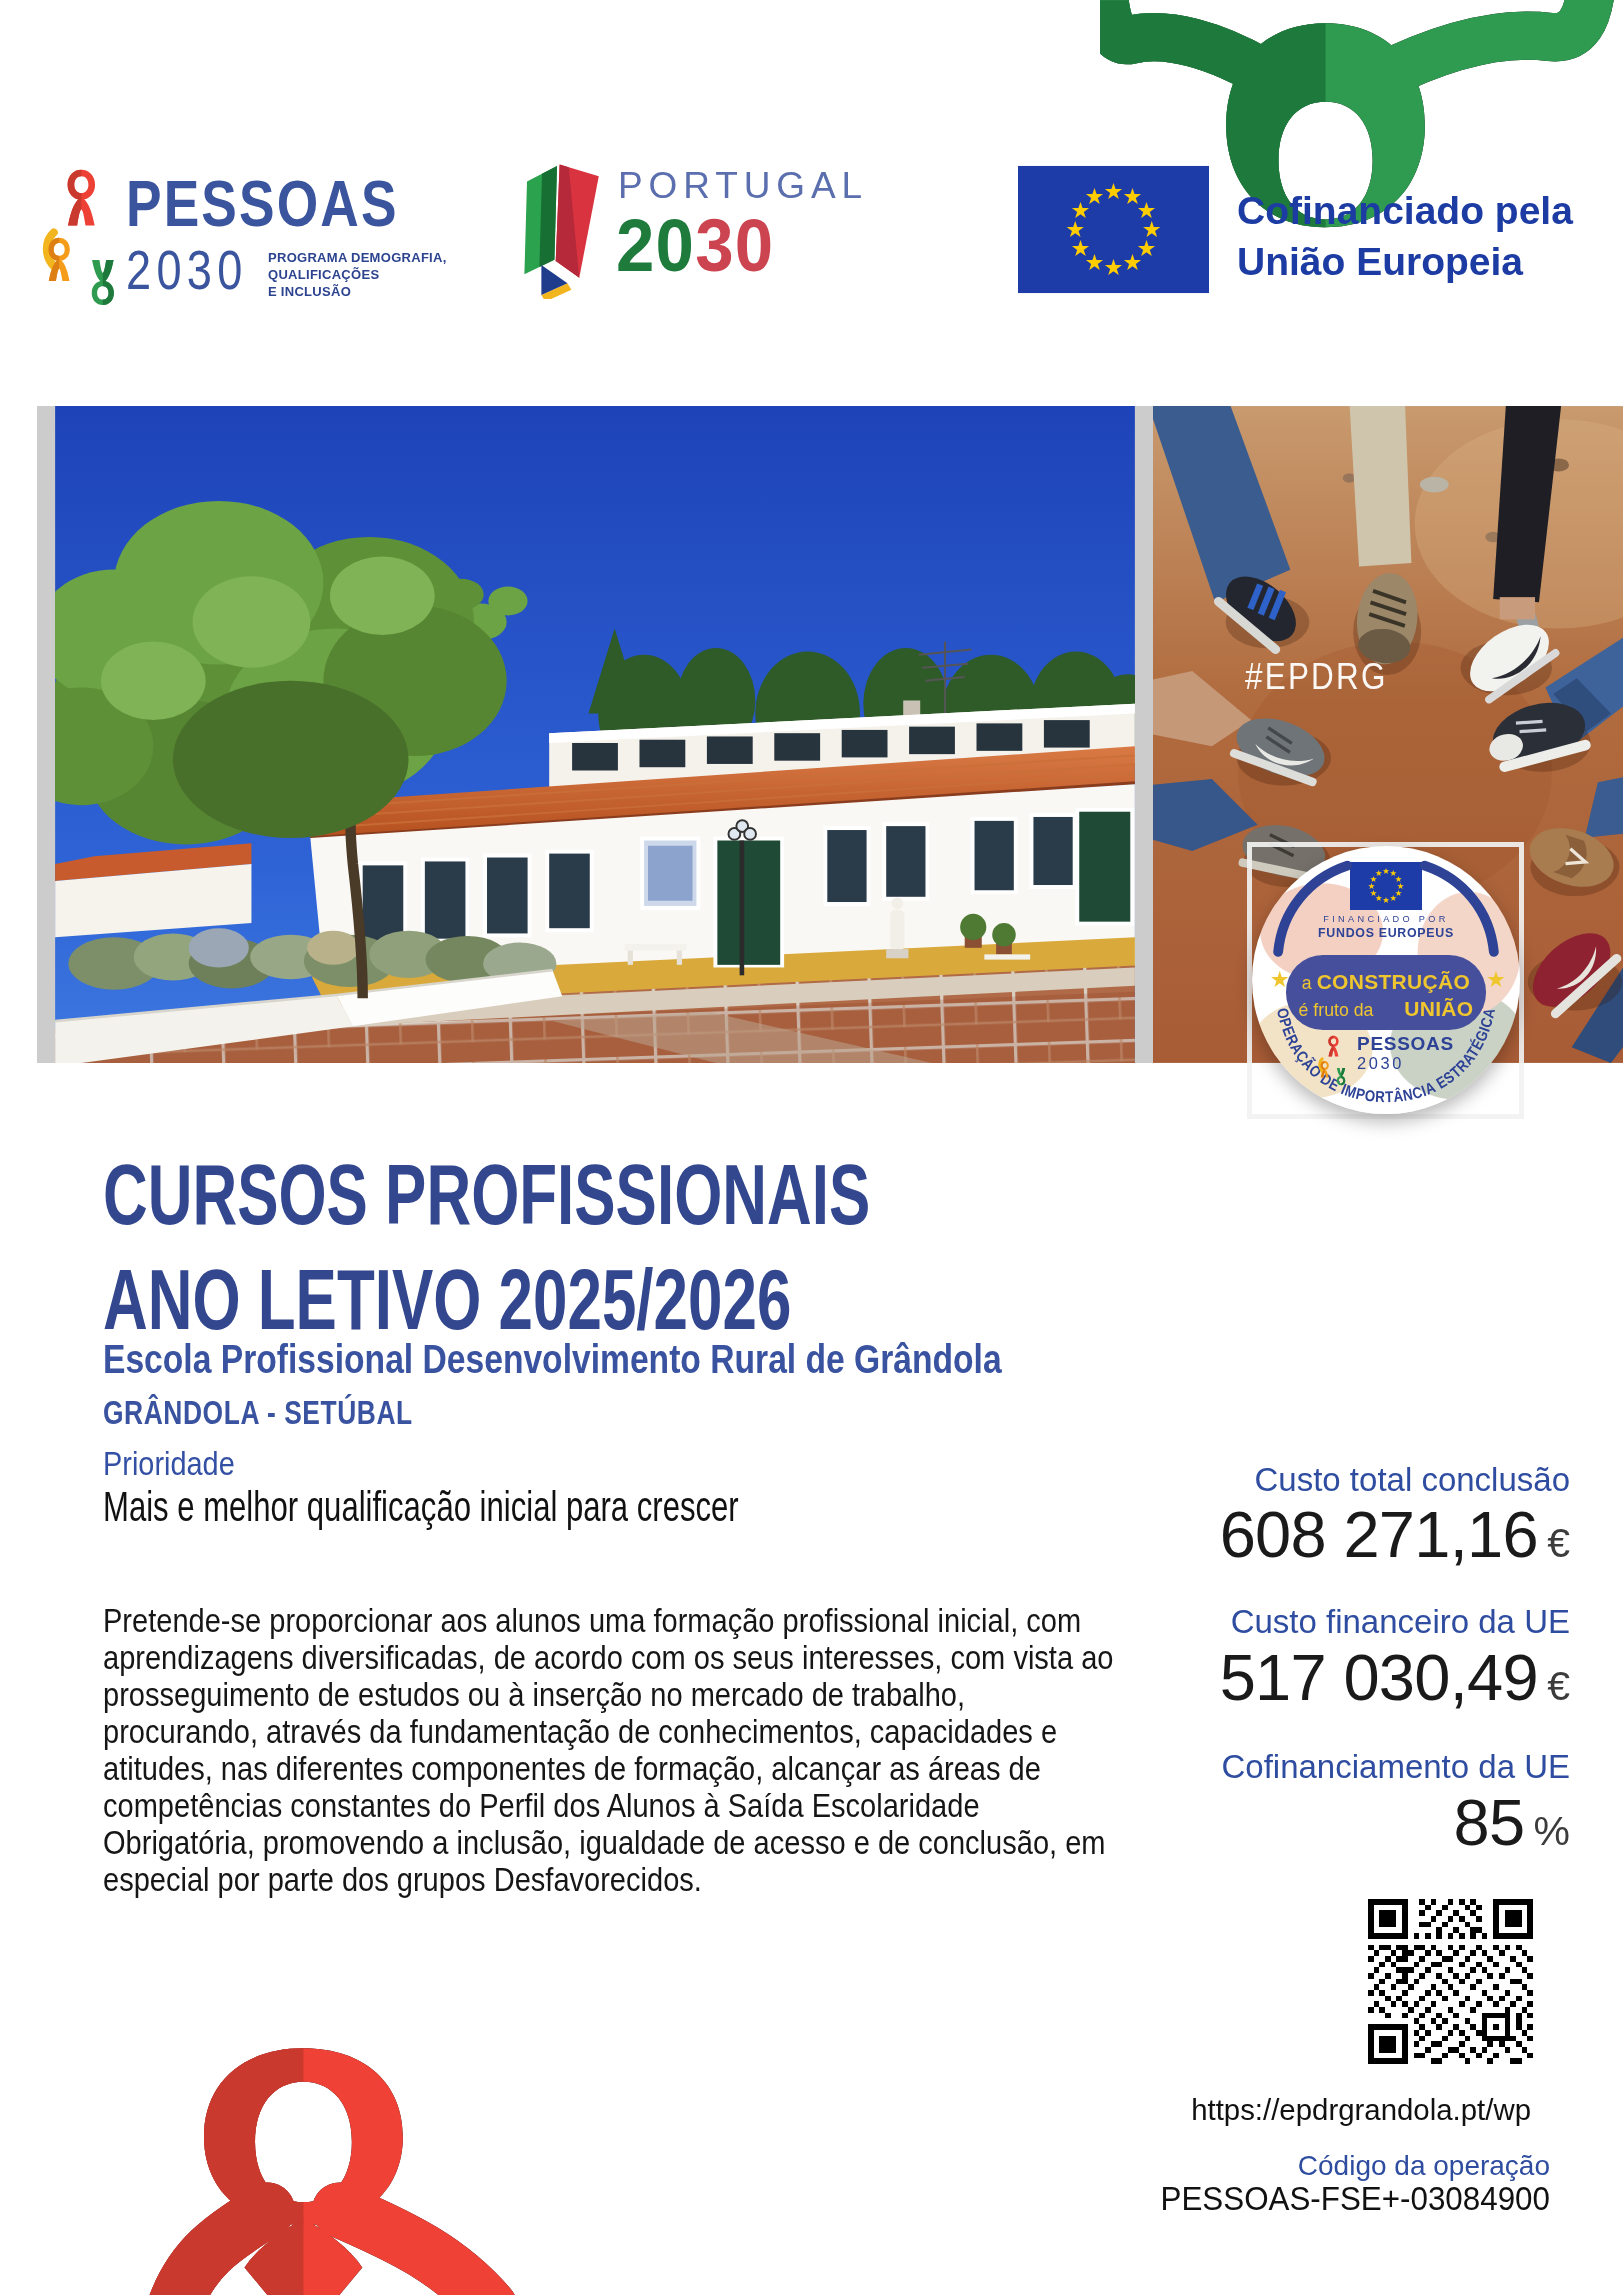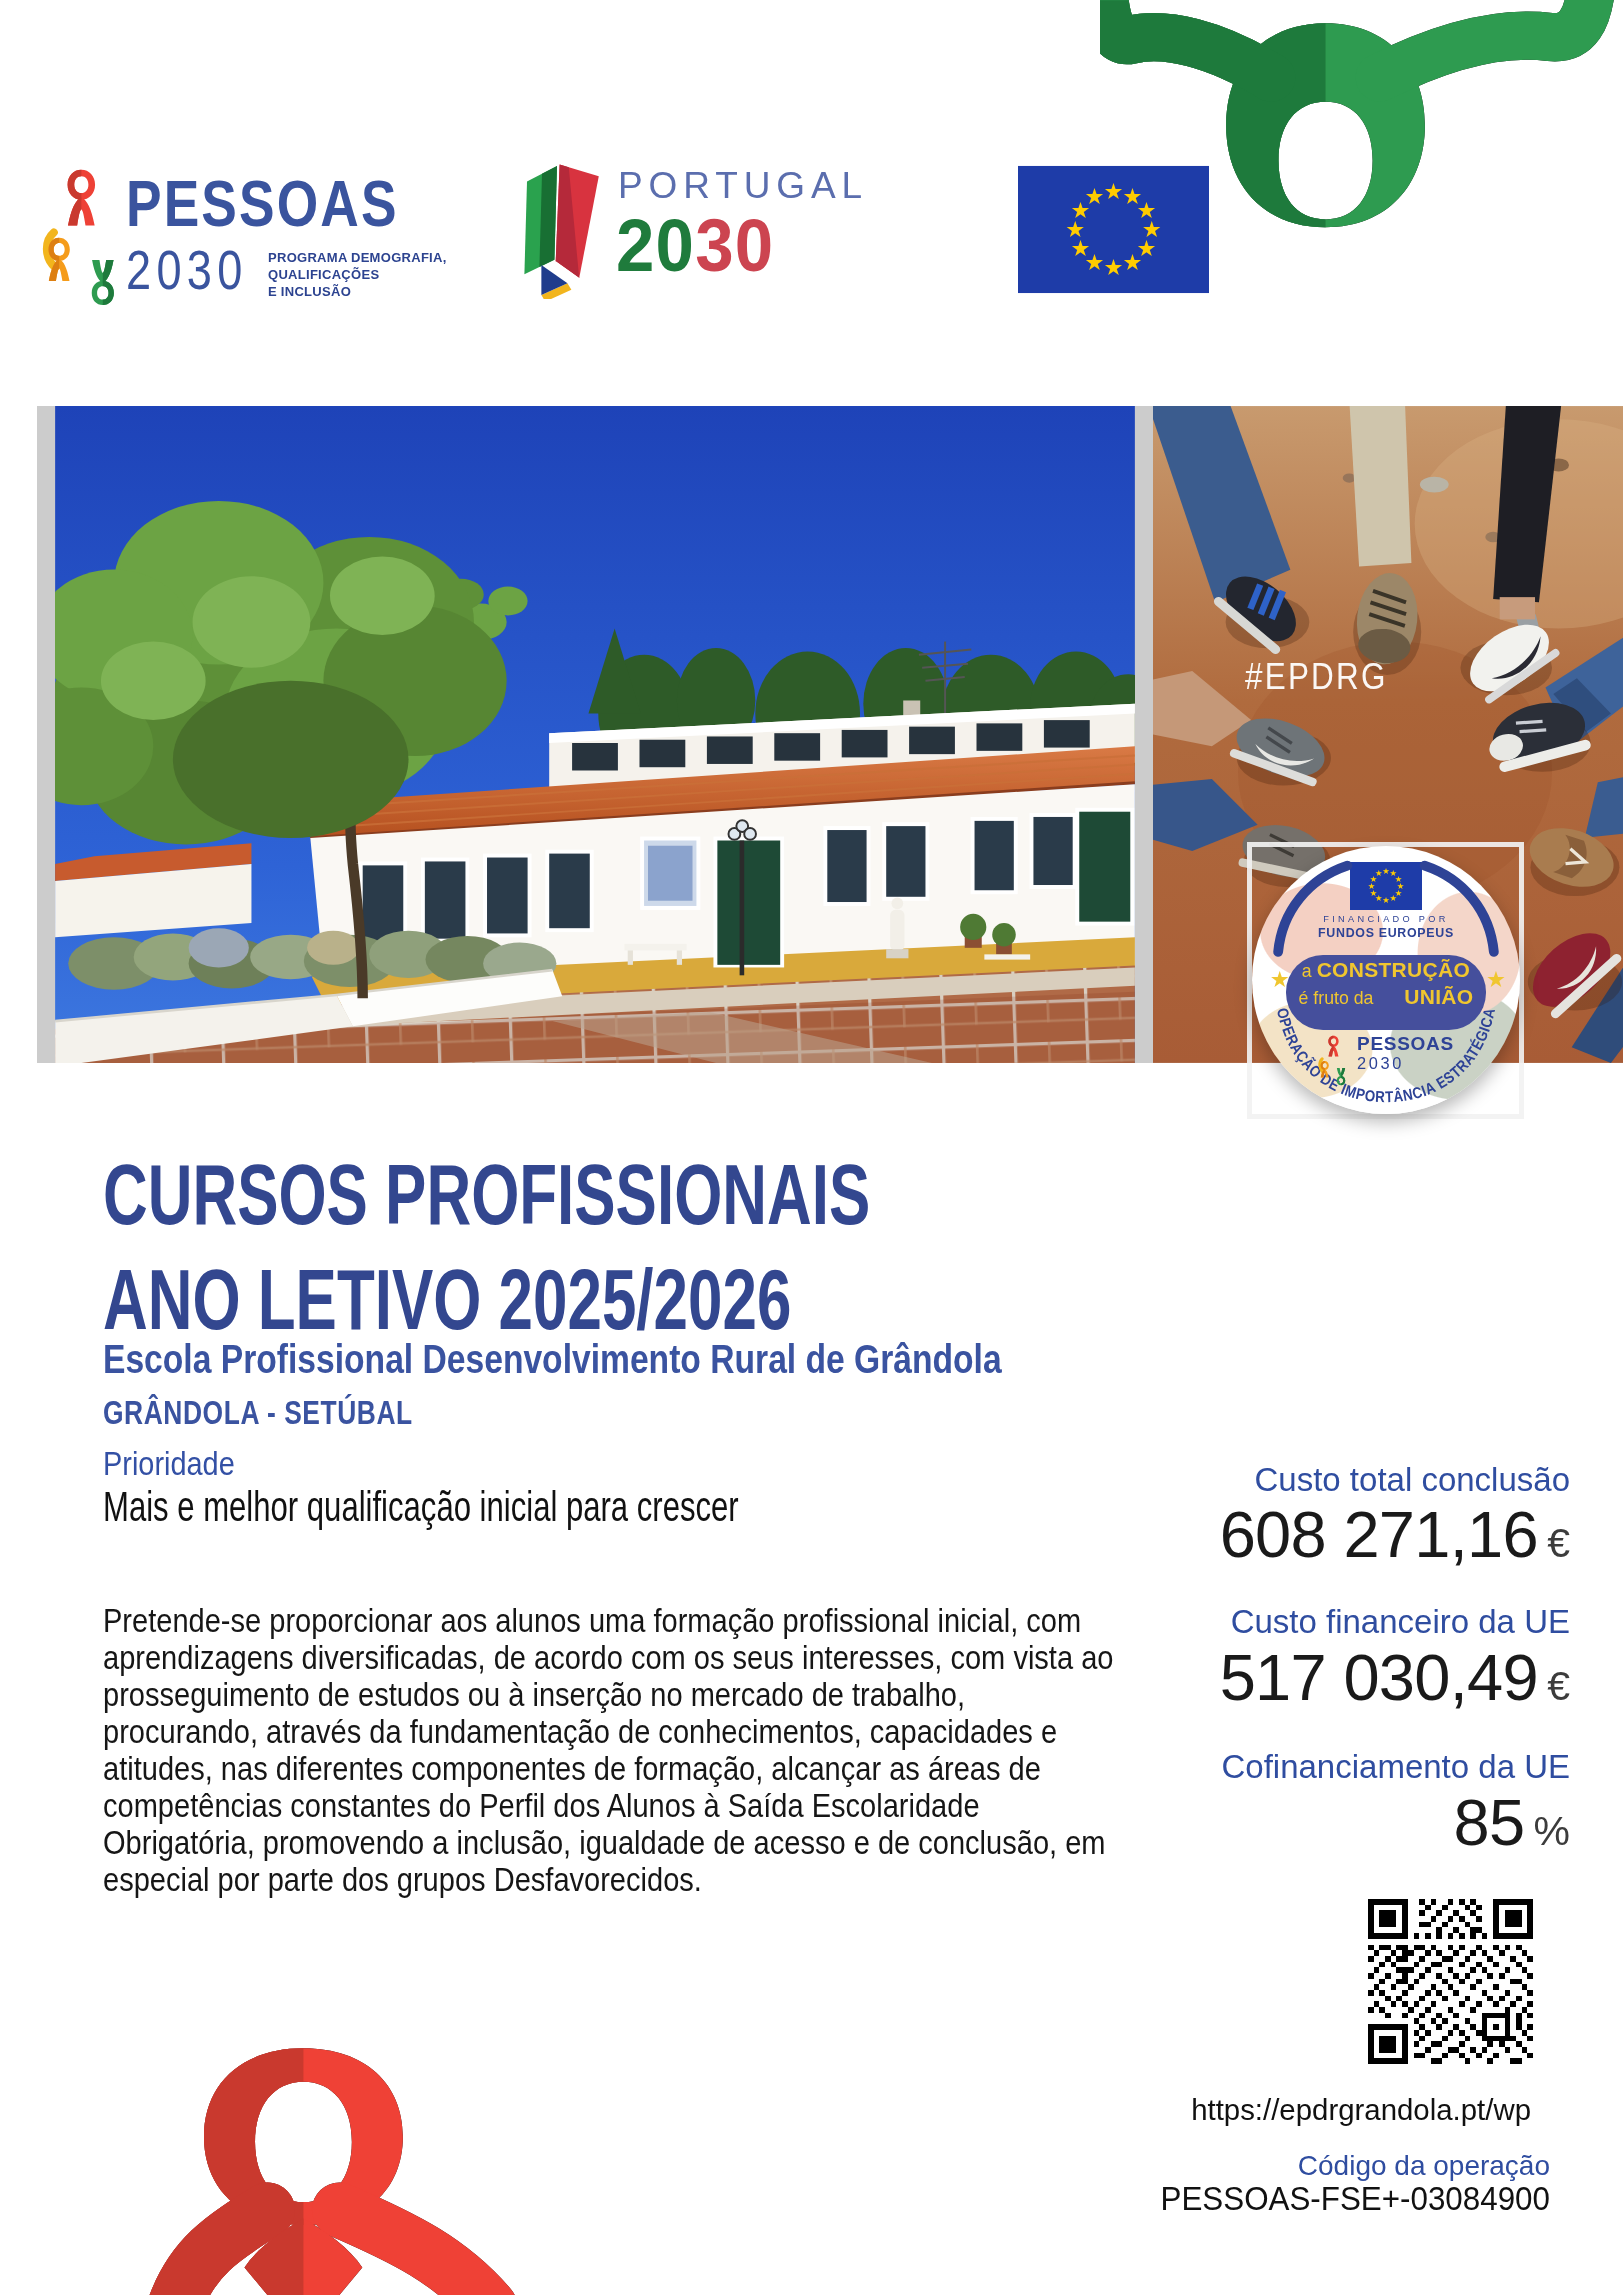--- a/index.html
+++ b/index.html
@@ -39,21 +39,21 @@
       radial-gradient(52px 62px at 81% 40%, #F4D6C9 98%, transparent 100%),
       radial-gradient(69px 56px at 77% 74%, #CAD2C5 98%, transparent 100%),
       radial-gradient(62px 49px at 22% 76%, #F3E3C6 98%, transparent 100%),
       linear-gradient(#ffffff,#ffffff);}
   .badge .fin1{left:0;right:0;top:68px;text-align:center;font-size:9.2px;letter-spacing:3.3px;
     color:#2E4396;font-weight:400;}
   .badge .fin2{left:0;right:0;top:80px;text-align:center;font-size:12.4px;letter-spacing:0.7px;
     color:#2E4396;font-weight:700;}
   .pill{left:34px;top:109px;width:200px;height:75px;border-radius:37px;background:#454F9C;
     text-align:center;color:#F0C62F;}
-  .pill .l1{margin-top:3px;font-size:17.7px;}
+  .pill .l1{margin-top:15px;font-size:17.7px;}
   .pill .l1 b{font-size:21px;font-weight:700;letter-spacing:0.3px;}
   .pill .l2{margin-top:2.6px;font-size:17.7px;}
   .pill .l2 b{font-size:21px;font-weight:700;letter-spacing:0.3px;margin-left:26px;}
   .minilogo{left:0;right:0;top:188px;display:flex;justify-content:center;gap:7.9px;}
   .minilogo .mn{font-size:19px;font-weight:700;color:#2E4396;letter-spacing:0.7px;line-height:19.6px;}
   .minilogo .my{font-size:16.4px;font-weight:400;color:#2E4396;letter-spacing:2.6px;line-height:19.6px;}
 
   
   .title{left:103px;top:1142px;font-size:86px;font-weight:700;color:#33478F;line-height:105px;
     transform:scaleX(.72);transform-origin:left top;white-space:nowrap;}
@@ -177,20 +177,24 @@
     <polygon points="50,152 86,178 56,190" fill="#ffffff"></polygon>
     <polygon points="28,204 68,186 74,196 34,214" fill="#F2B51D"></polygon>
     <polygon points="28,158 68,186 28,204" fill="#1F3C8C"></polygon>
   </svg>
   <div class="abs pt-name" style="z-index:2">PORTUGAL</div>
   <div class="abs pt-year" style="z-index:2"><span class="g">20</span><span class="r">30</span></div>
 
   <svg class="abs" style="left:1018px;top:164px;z-index:2" width="191" height="131" viewBox="0 0 60 40">
     <use href="#euflag" width="60" height="40"></use>
   </svg>
+  <div class="abs eu-text" style="z-index:2">
+    <div>Cofinanciado pela</div>
+    <div>União Europeia</div>
+  </div>
 
   <div class="abs photo" style="left:37px;top:406px;width:1080px;height:657px;z-index:1">
     <svg width="1080" height="657" viewBox="0 0 1650 1004">
       <defs>
         <linearGradient id="skyg" x1="0" y1="0" x2="0" y2="1">
           <stop offset="0" stop-color="#1E43B8"></stop>
             <stop offset=".7" stop-color="#2E63D6"></stop>
             <stop offset="1" stop-color="#3E79E0"></stop>
         </linearGradient>
         <linearGradient id="roofg" x1="0" y1="0" x2="0" y2="1">

